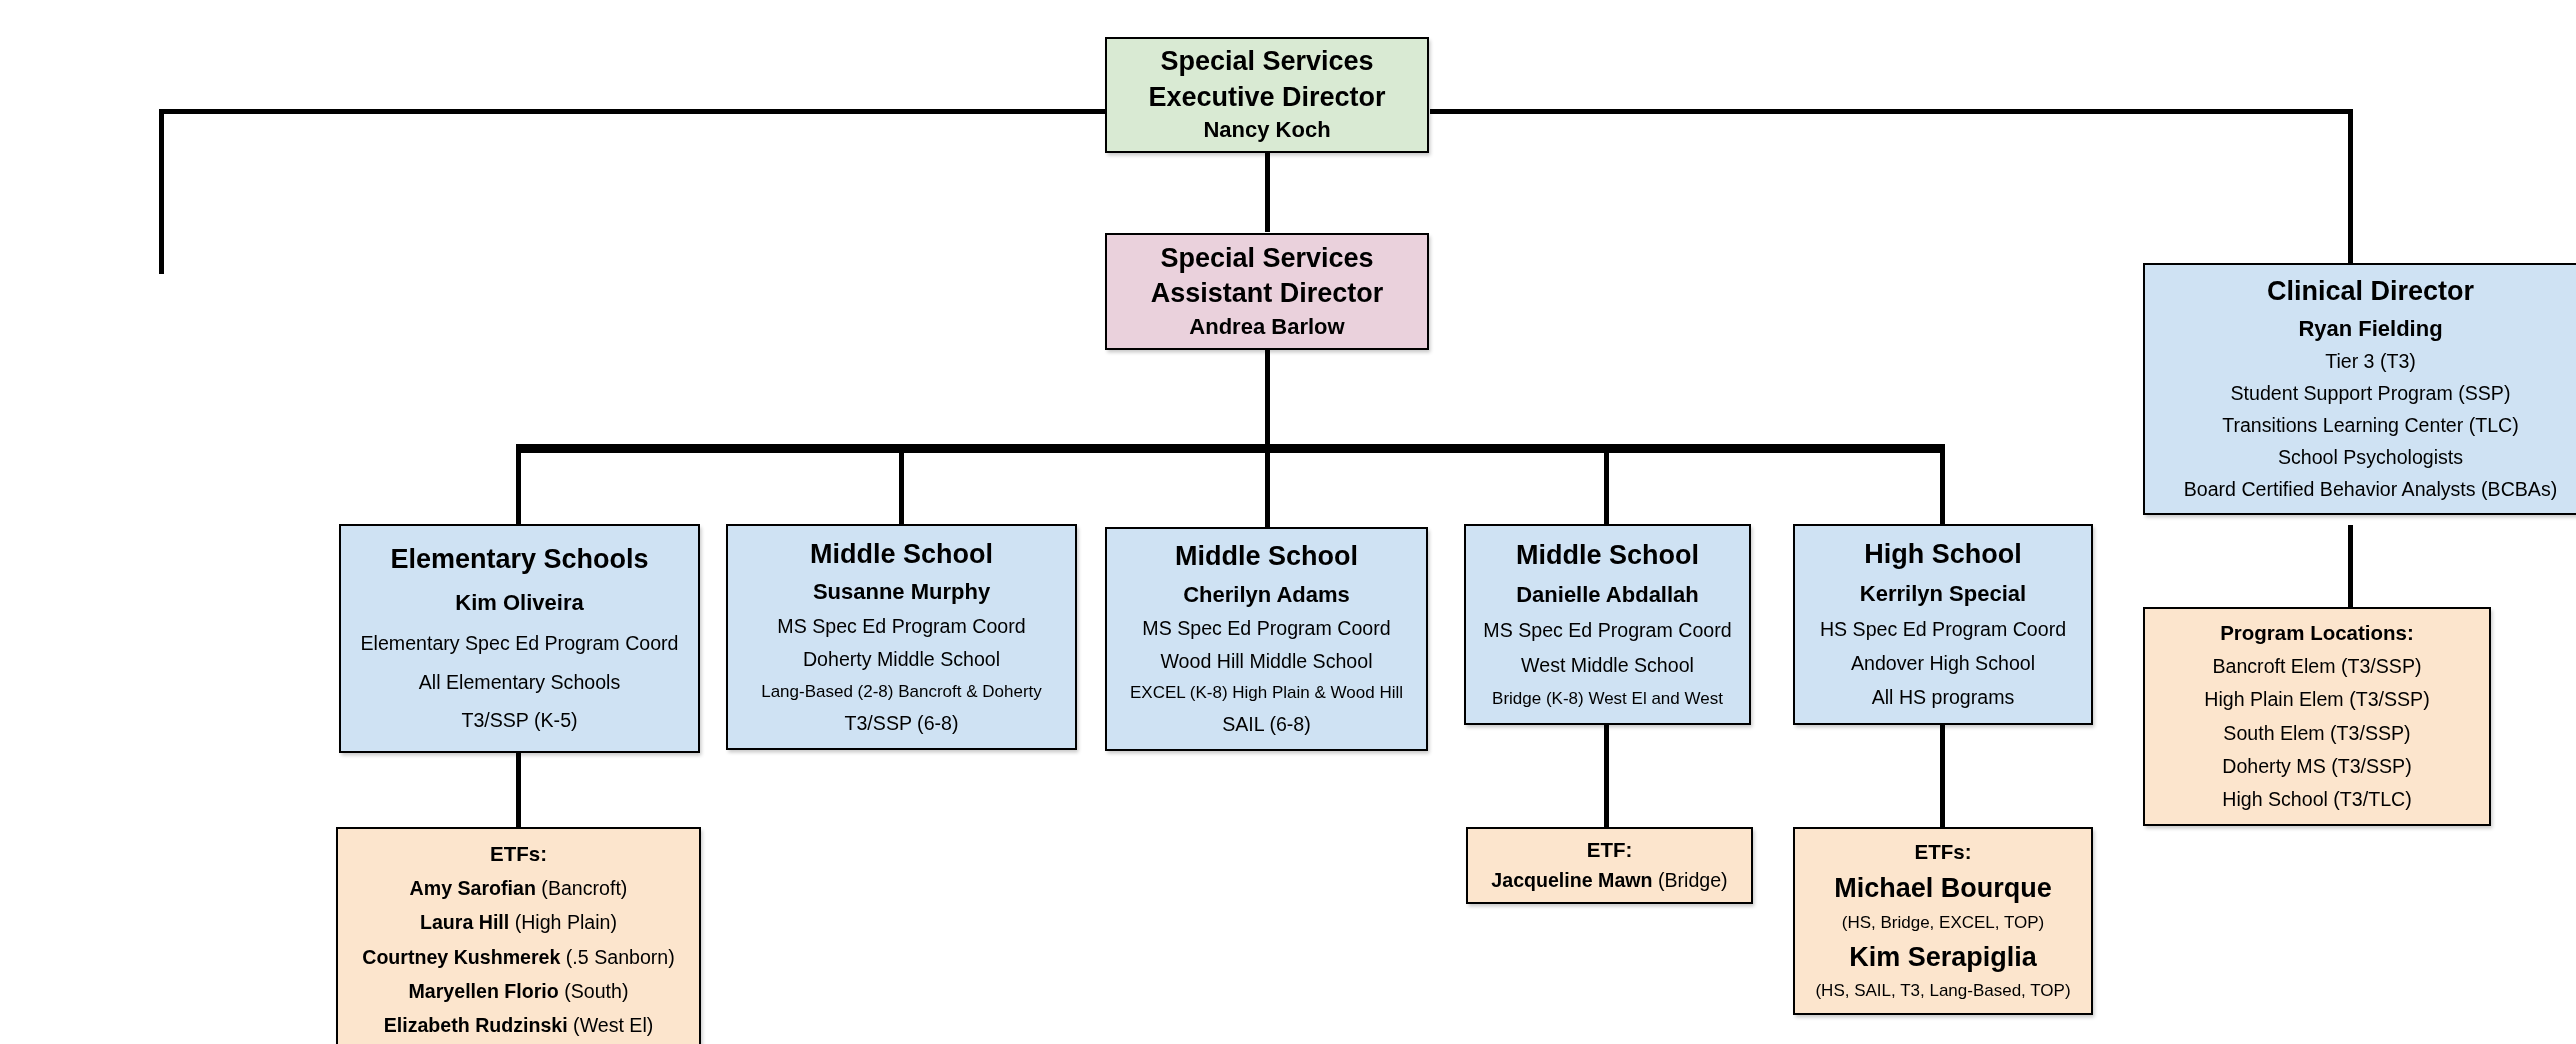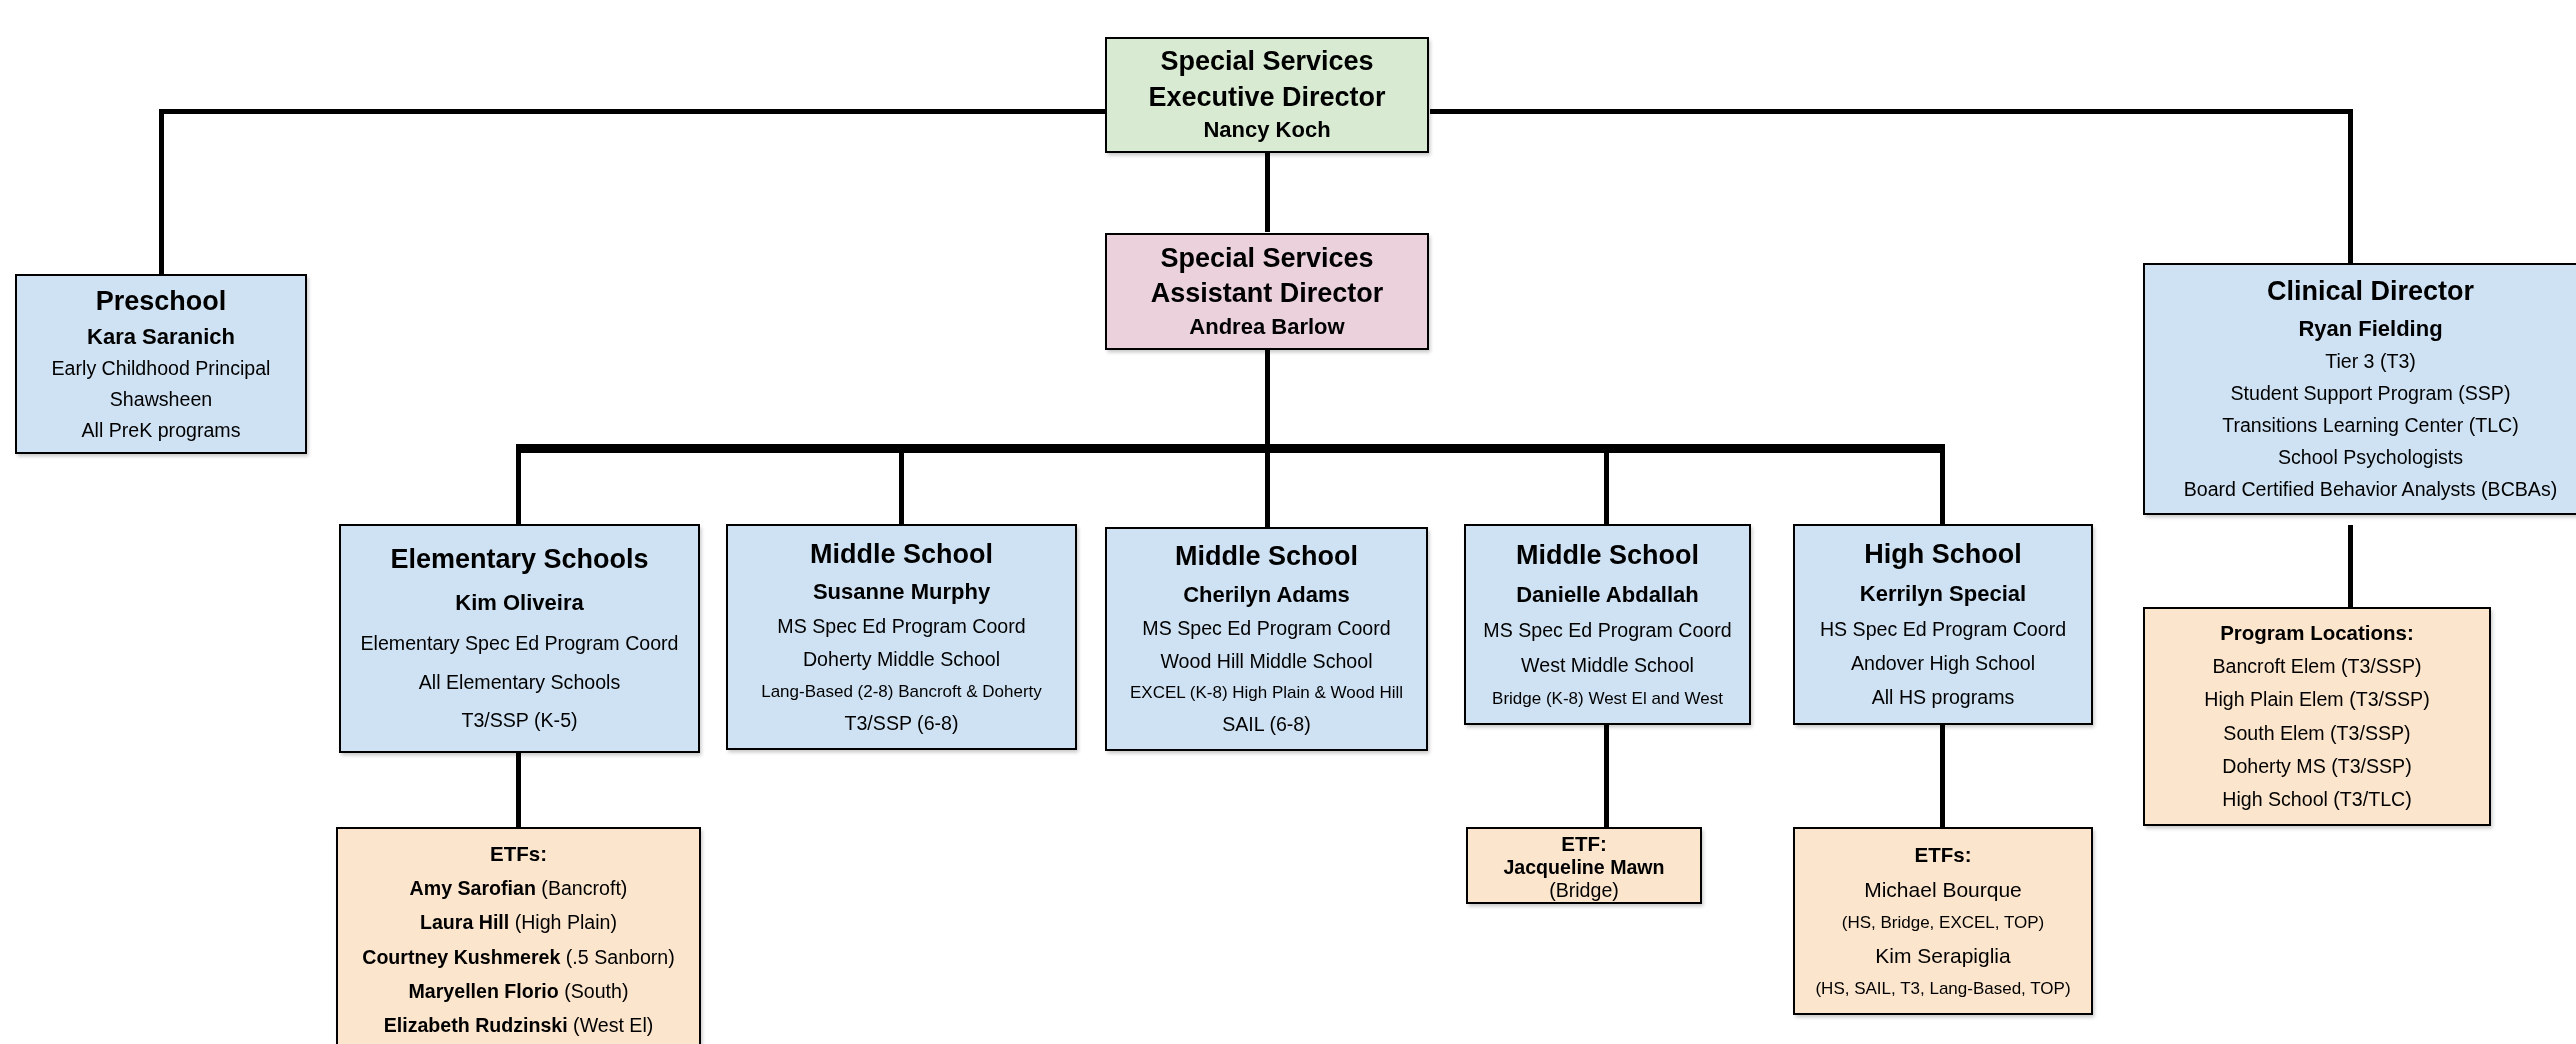--- a/index.html
+++ b/index.html
@@ -14,21 +14,21 @@
     text-align:center;padding:2.7px 3.6px;box-shadow:1.8px 2.7px 3.6px rgba(0,0,0,0.22);
   }
   .green{background:#d9ead3;}
   .pink{background:#ead1dc;}
   .blue{background:#cfe2f3;}
   .peach{background:#fce5cd;}
   .pb{}
   .title{font-size:27px;font-weight:bold;line-height:1.15;}
   .title-sm{font-size:20.5px;font-weight:bold;}
   .name{font-size:22px;font-weight:bold;}
-  .etf-name{font-size:21px;font-weight:normal;}
+  .etf-name{font-size:27px;font-weight:bold;}
   .ln{font-size:19.6px;line-height:1.2;}
   .sm{font-size:17px;line-height:1.2;}
   .b{font-weight:bold;text-align:center;}
 </style>
 </head>
 <body>
 
 <div class="canvas">
 
   <div class="line" style="left:159px;top:84px;width:947px;height:5.3px"></div>
@@ -53,27 +53,20 @@
     <div class="title">Executive Director</div>
     <div class="name">Nancy Koch</div>
   </div>
 
   <div class="box pink" style="left:1105px;top:208px;width:324px;height:117px">
     <div class="title">Special Services</div>
     <div class="title">Assistant Director</div>
     <div class="name">Andrea Barlow</div>
   </div>
 
-  <div class="box blue" style="left:15px;top:249px;width:292px;height:180px">
-    <div class="title">Preschool</div>
-    <div class="name">Kara Saranich</div>
-    <div class="ln">Early Childhood Principal</div>
-    <div class="ln">Shawsheen</div>
-    <div class="ln">All PreK programs</div>
-  </div>
 
   <div class="box blue" style="left:2143px;top:238px;width:455px;height:252px">
     <div class="title">Clinical Director</div>
     <div class="name">Ryan Fielding</div>
     <div class="ln">Tier 3 (T3)</div>
     <div class="ln">Student Support Program (SSP)</div>
     <div class="ln">Transitions Learning Center (TLC)</div>
     <div class="ln">School Psychologists</div>
     <div class="ln">Board Certified Behavior Analysts (BCBAs)</div>
   </div>
@@ -122,21 +115,21 @@
 
   <div class="box peach" style="left:336px;top:802px;width:365px;height:226px">
     <div class="title-sm">ETFs:</div>
     <div class="ln"><span class="b">Amy Sarofian</span><span> (Bancroft)</span></div>
     <div class="ln"><span class="b">Laura Hill</span><span> (High Plain)</span></div>
     <div class="ln"><span class="b">Courtney Kushmerek</span><span> (.5 Sanborn)</span></div>
     <div class="ln"><span class="b">Maryellen Florio</span><span> (South)</span></div>
     <div class="ln"><span class="b">Elizabeth Rudzinski</span><span> (West El)</span></div>
   </div>
 
-  <div class="box peach" style="left:1466px;top:802px;width:236px;height:77px">
+  <div class="box peach" style="left:1466px;top:802px;width:287px;height:77px">
     <div class="title-sm">ETF:</div>
     <div class="ln"><span class="b">Jacqueline Mawn</span><span> (Bridge)</span></div>
   </div>
 
   <div class="box peach" style="left:1793px;top:802px;width:300px;height:188px">
     <div class="title-sm">ETFs:</div>
     <div class="etf-name">Michael Bourque</div>
     <div class="sm">(HS, Bridge, EXCEL, TOP)</div>
     <div class="etf-name">Kim Serapiglia</div>
     <div class="sm">(HS, SAIL, T3, Lang-Based, TOP)</div>

